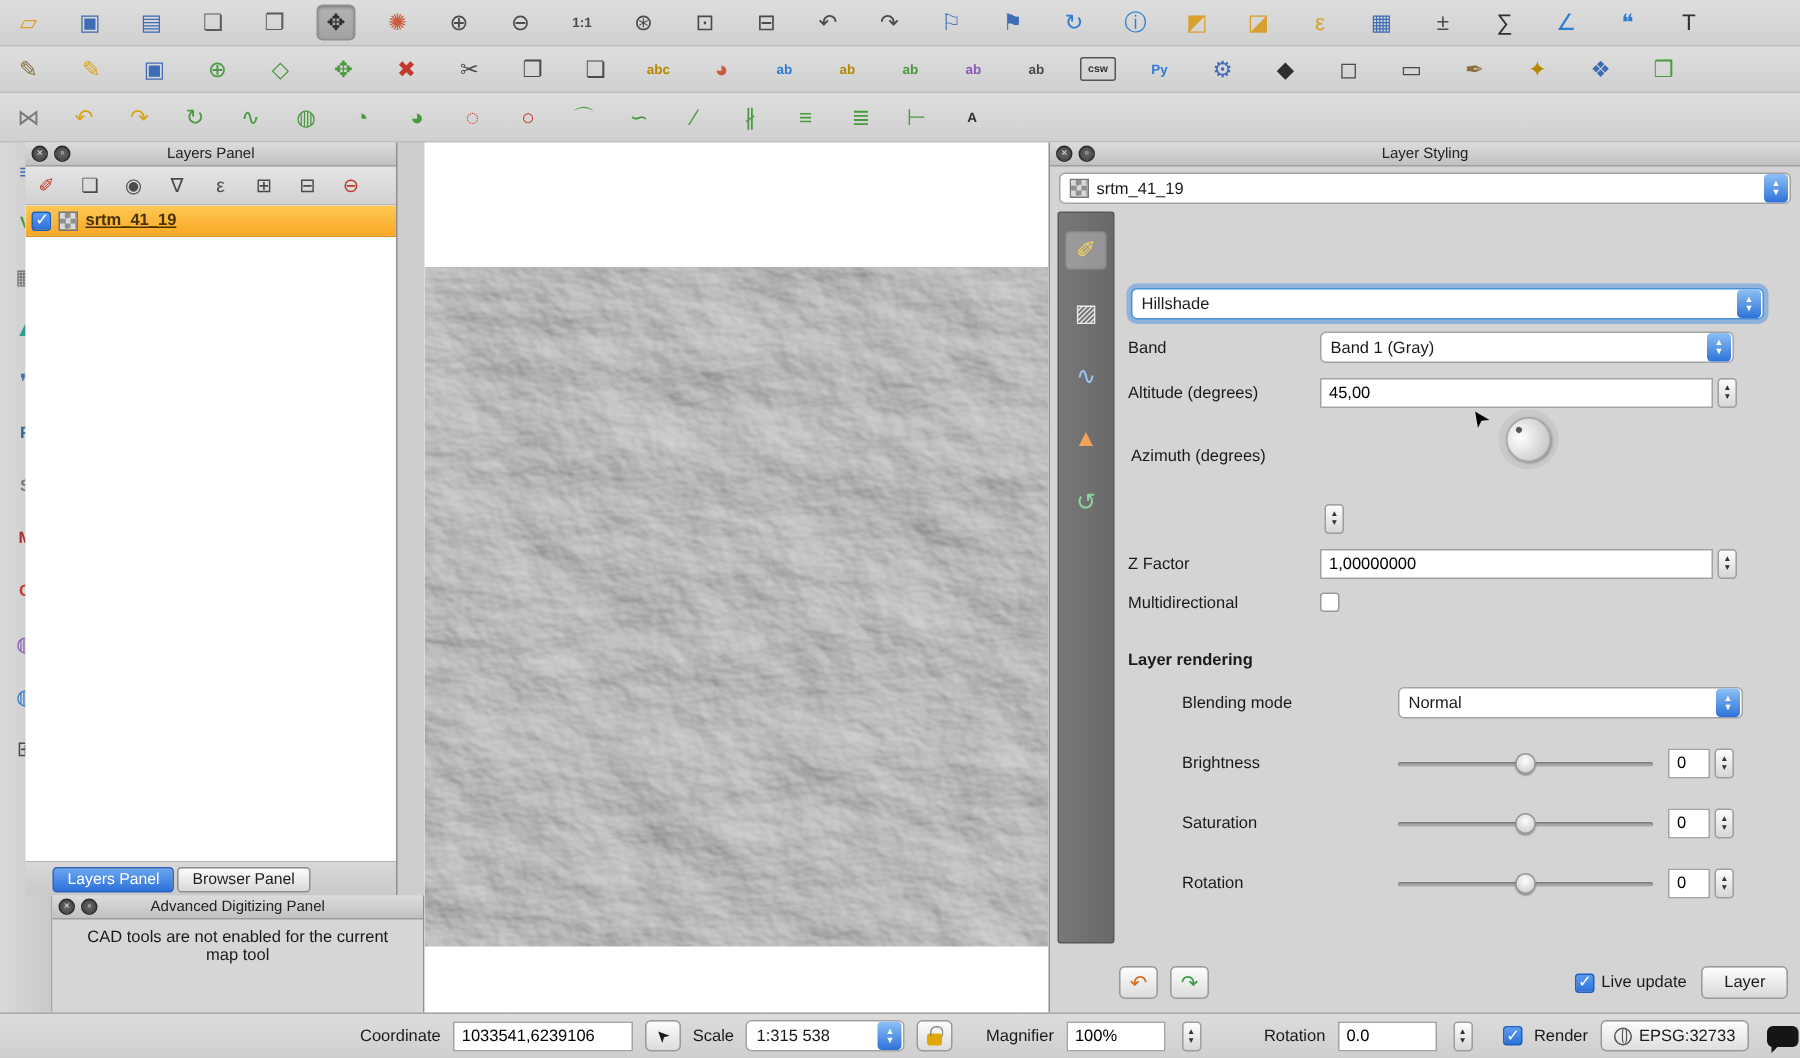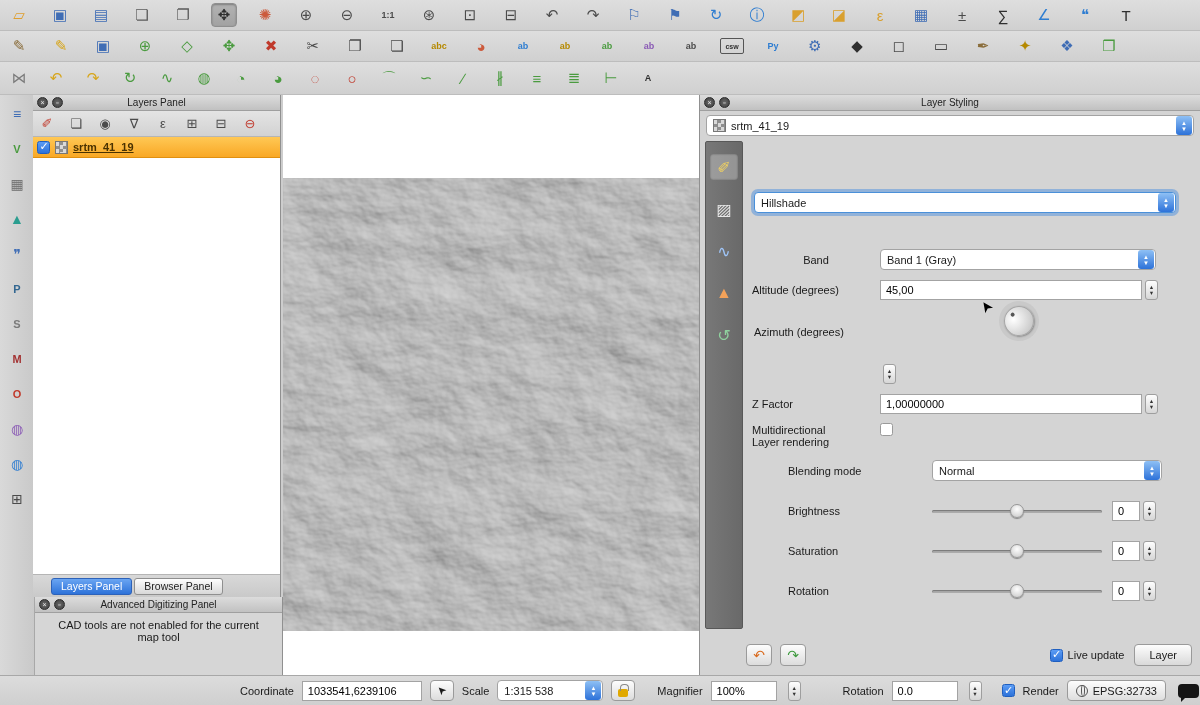--- a/index.html
+++ b/index.html
@@ -24,21 +24,21 @@
   .left-bar { position:absolute; left:0; top:95px; width:35px; height:580px; background:linear-gradient(90deg,#d9d9d9,#c9c9c9); border-right:1px solid #a8a8a8; display:flex; flex-direction:column; align-items:center; padding-top:8px; gap:13px; }
   .vt-icon { width:24px; height:22px; display:flex; align-items:center; justify-content:center; font-size:14px; }
   .vt-icon.txt { font-size:11px; font-weight:bold; }
 
   
   .panel-head { height:16px; background:linear-gradient(#dcdcdc,#c1c1c1); border-bottom:1px solid #9f9f9f; display:flex; align-items:center; justify-content:center; font-size:10px; color:#222; position:relative; }
   .head-btns { position:absolute; left:4px; top:2px; display:flex; }
   .winbtn { width:11px; height:11px; border-radius:50%; background:radial-gradient(#6b6b6b,#3c3c3c); border:1px solid #2d2d2d; color:#e6e6e6; font-size:7px; line-height:9px; display:flex; align-items:center; justify-content:center; margin-right:4px; }
 
   
-  .layers-panel { position:absolute; left:33px; top:95px; width:248px; height:502px; background:#d4d4d4; border-right:1px solid #909090; display:flex; flex-direction:column; }
+  .layers-panel { position:absolute; left:17px; top:95px; width:248px; height:502px; background:#d4d4d4; border-right:1px solid #909090; display:flex; flex-direction:column; }
   .lp-toolbar { height:26px; background:linear-gradient(#e4e4e4,#d2d2d2); border-bottom:1px solid #b5b5b5; display:flex; align-items:center; padding-left:4px; gap:9px; }
   .lp-tool { width:20px; height:20px; display:flex; align-items:center; justify-content:center; font-size:13px; }
   .lp-list { flex:1; background:#ffffff; border-bottom:1px solid #b5b5b5; overflow:hidden; }
   .layer-row { height:21px; display:flex; align-items:center; gap:5px; padding-left:4px; background:linear-gradient(#ffc855,#f9a825); border-bottom:1px solid #e09010; }
   .layer-name { font-weight:bold; color:#4a3200; text-decoration:underline; }
   .lp-tabs { height:22px; background:linear-gradient(#d8d8d8,#c9c9c9); display:flex; align-items:center; padding-left:18px; gap:2px; }
   .ptab { height:17px; padding:0 9px; display:flex; align-items:center; font-size:10.5px; border:1px solid #8f8f8f; background:linear-gradient(#fdfdfd,#d8d8d8); color:#222; border-radius:3px; }
   .ptab.active { background:linear-gradient(#6aa5f2,#2d72d9); color:#fff; border-color:#2d62b9; }
 
   
@@ -58,21 +58,21 @@
   .focus-ring { border-color:#4a90d9; box-shadow:0 0 0 3px rgba(90,150,220,.55); }
   .st-strip { position:absolute; left:5px; top:46px; bottom:46px; width:38px; background:linear-gradient(90deg,#787878,#696969); border:1px solid #585858; border-radius:2px; display:flex; flex-direction:column; align-items:center; padding-top:12px; gap:16px; }
   .st-icon { width:28px; height:26px; display:flex; align-items:center; justify-content:center; font-size:16px; border-radius:3px; }
   .st-icon.sel { background:rgba(255,255,255,.28); box-shadow:inset 0 0 2px rgba(0,0,0,.4); }
   .st-content { position:absolute; left:52px; right:10px; top:44px; bottom:44px; font-size:11px; }
   .frm { display:flex; align-items:center; }
   .lbl { width:128px; flex:0 0 auto; }
   .lbl.wide { width:144px;margin-left:36px; }
   .field { background:#fff; border:1px solid #a3a3a3; height:20px; font-size:11px; padding:0 5px; font-family:"Liberation Sans","DejaVu Sans",sans-serif; }
   .spin { width:13px; height:20px; display:flex; flex-direction:column; align-items:center; justify-content:center; border:1px solid #9e9e9e; border-radius:3px; background:linear-gradient(#fefefe,#d6d6d6); font-size:5.5px; line-height:6px; color:#333; margin-left:3px; flex:0 0 auto; }
-  .section-title { font-weight:normal; }
+  .section-title { font-weight:bold; margin-top:26px; }
   .slider { position:relative; width:170px; height:14px; flex:0 0 auto; }
   .slider .track { position:absolute; left:0; right:0; top:6px; height:3px; background:#ababab; border-radius:2px; box-shadow:inset 0 1px 1px rgba(0,0,0,.3); }
   .slider .thumb { position:absolute; top:0; left:50%; width:14px; height:14px; margin-left:-7px; border-radius:50%; background:radial-gradient(circle at 50% 35%,#fdfdfd,#c7c7c7); border:1px solid #979797; box-shadow:0 1px 1px rgba(0,0,0,.35); }
   .val { width:28px; margin-left:10px; }
   .dial-block { position:relative; height:64px; }
   .dial { position:absolute; left:252px; top:6px; width:30px; height:30px; border-radius:50%; background:radial-gradient(circle at 40% 32%,#ffffff,#d2d2d2 65%,#b8b8b8); border:1px solid #a5a5a5; box-shadow:0 1px 2px rgba(0,0,0,.35), 0 0 0 5px rgba(0,0,0,.05); transform:rotate(-45deg); }
   .dial::after { content:""; position:absolute; left:50%; top:3px; width:4px; height:4px; margin-left:-2px; border-radius:50%; background:#555; }
   .cursor-arrow { position:absolute; left:228px; top:-2px; font-size:15px; color:#000; text-shadow:0 0 1px #fff; transform:rotate(-125deg); }
   .sp-bottom { position:absolute; left:46px; right:8px; bottom:8px; height:24px; display:flex; align-items:center; }
   .sm-btn { width:26px; height:22px; border:1px solid #9a9a9a; border-radius:4px; background:linear-gradient(#fdfdfd,#dcdcdc); display:flex; align-items:center; justify-content:center; font-size:14px; margin-right:8px; }
@@ -289,21 +289,21 @@
 
       <div class="frm" style="margin:34px 14px 0 2px;">
         <div class="combo focus-ring" style="flex:1;margin-top:19px;">
           <span class="ctext">
               <span>Hillshade</span>
             </span>
           <span class="combo-arrow">▲<br>▼</span>
         </div>
       </div>
 
-      <div class="frm" style="margin-top:36px;text-align:center;">
+      <div class="frm" style="margin-top:8px;">
         <span class="lbl">Band</span>
         <div class="combo" style="width:276px;">
           <span class="ctext">
               <span>Band 1 (Gray)</span>
             </span>
           <span class="combo-arrow">▲<br>▼</span>
         </div>
       </div>
 
       <div class="frm" style="margin-top:10px;">

